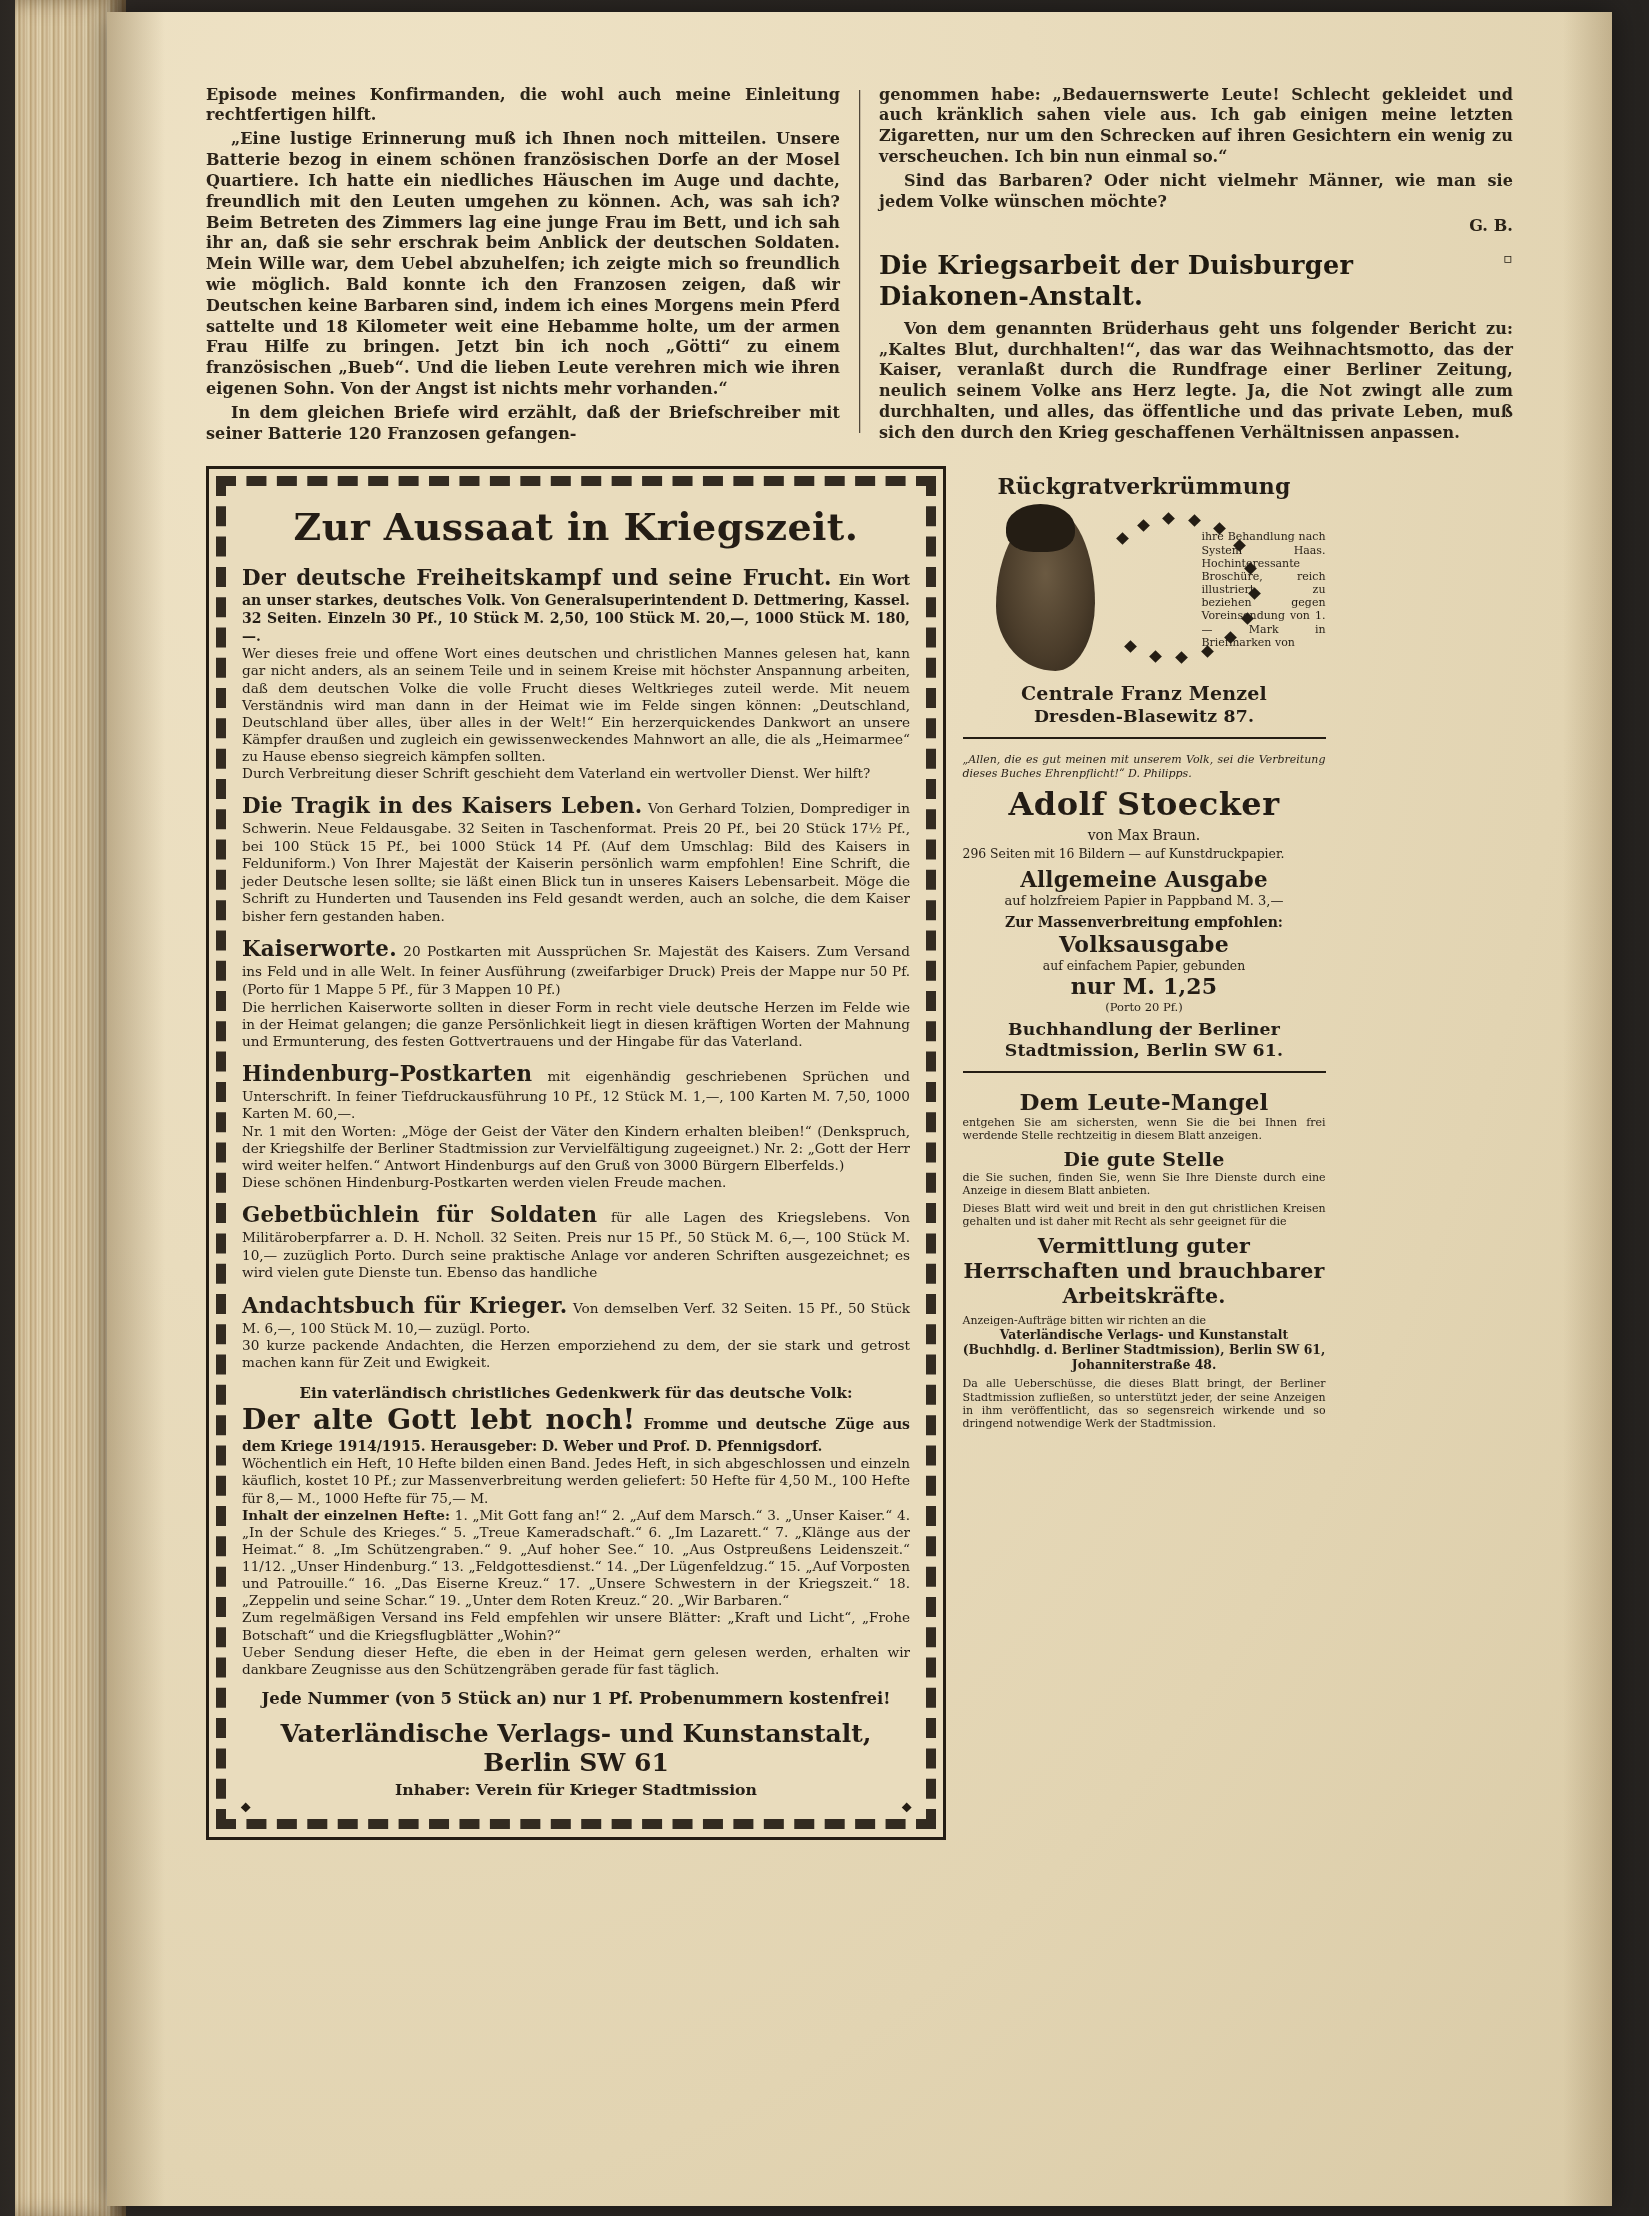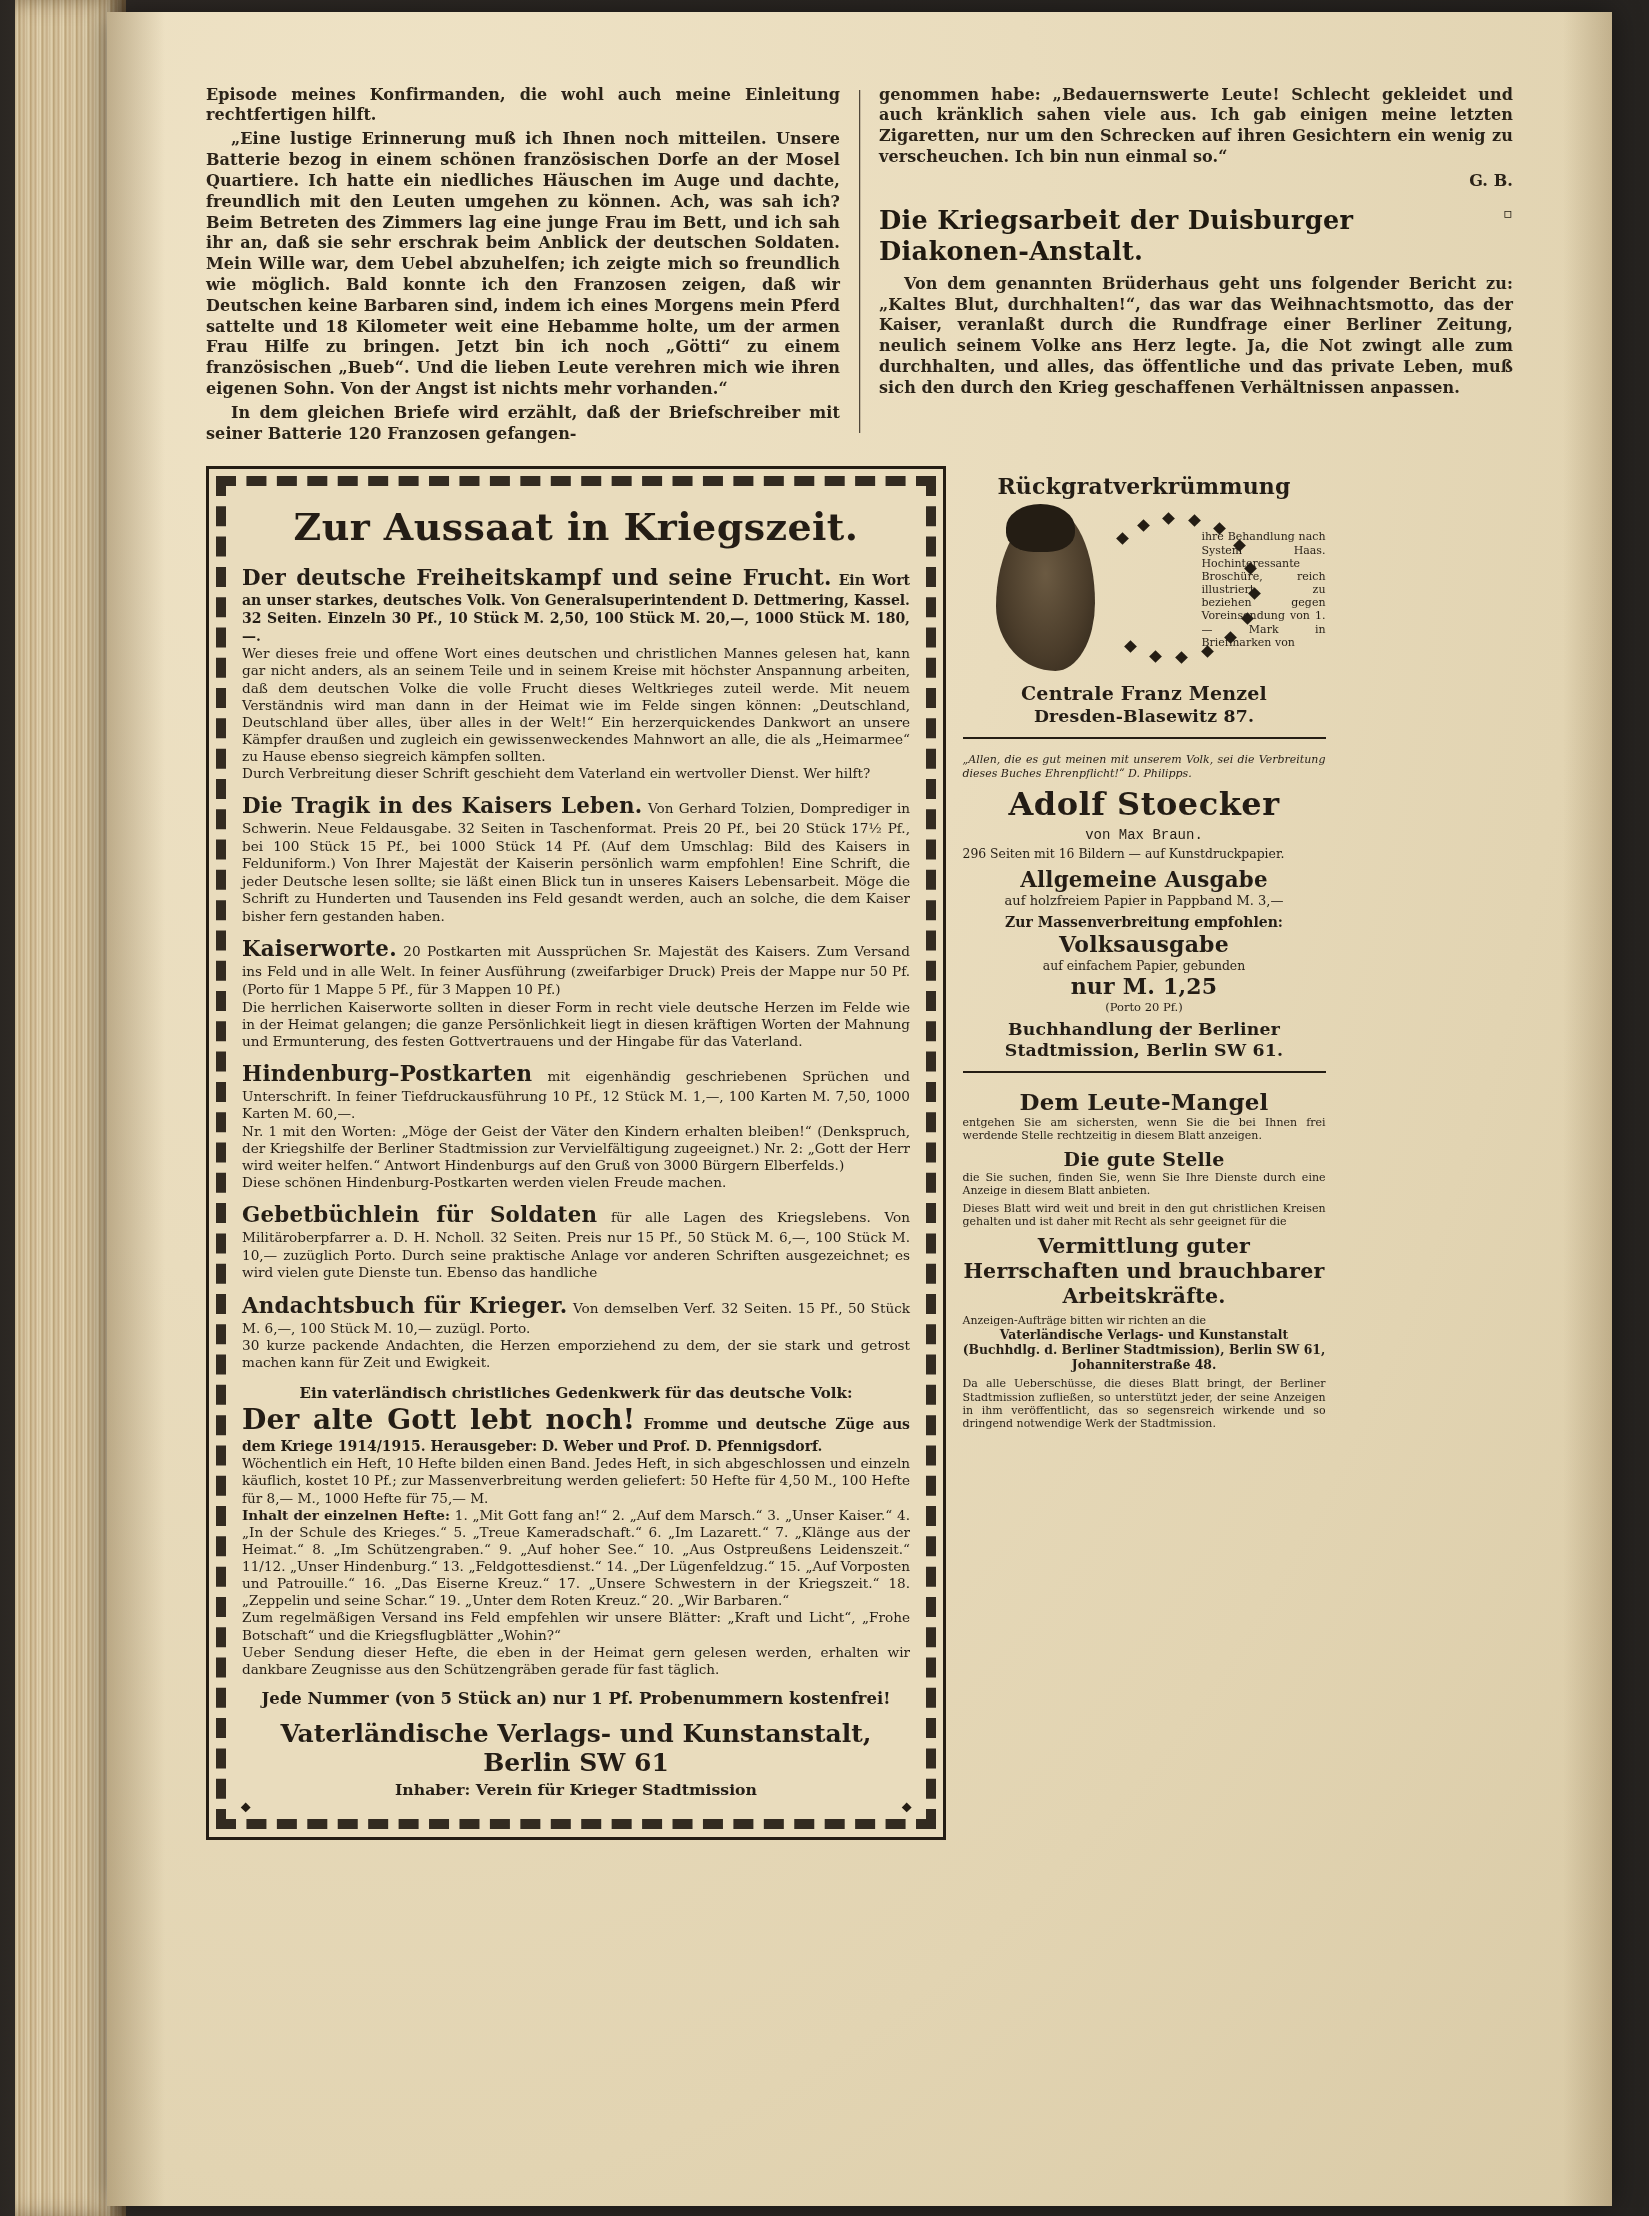--- a/index.html
+++ b/index.html
@@ -63,21 +63,21 @@
   .footline{text-align:center;font-size:25px;font-weight:800;margin-top:11.5px;}
   .footline2{text-align:center;font-size:15.7px;font-weight:700;margin-top:3.3px;}
   .diamond{display:inline-block;transform:rotate(45deg);width:7.4px;height:7.4px;background:#241d14;}
 
   
   .rail{width:363px;font-size:12.4px;line-height:1.22;}
   .railad{border-bottom:2.5px solid #241d14;padding:6.6px 0 10px;margin-bottom:8.2px;}
   .railad:last-child{border-bottom:none;}
   .rtitle{font-size:25px;font-weight:800;text-align:center;letter-spacing:0.2px;}
   .rtitle2{font-size:32px;font-weight:800;text-align:center;letter-spacing:0.5px;}
-  .rsub{text-align:center;font-size:14px;margin-top:3.3px;font-family:Liberation Mono, monospace;}
+  .rsub{text-align:center;font-size:14px;margin-top:3.3px;}
   .rcent{text-align:center;}
   .figbox{position:relative;height:173px;margin:5px 0;}
   .torso{position:absolute;left:33px;top:5px;width:99px;height:162px;
      background:radial-gradient(ellipse at 50% 40%,#6b5a42 0%,#4a3c2a 60%,#2e2519 100%);
      border-radius:56% 44% 40% 60%/60% 58% 42% 40%;}
   .hair{position:absolute;left:43px;top:0px;width:69px;height:48px;background:#241d14;
      border-radius:50% 50% 40% 40%;}
   .dots{position:absolute;right:8.2px;top:8.2px;width:206px;height:157px;}
   .dots span{position:absolute;width:9px;height:9px;background:#241d14;
      transform:rotate(45deg);}
@@ -97,20 +97,21 @@
         <div class="tcol">
           <div class="fr">
             <p class="noind">Episode meines Konfirmanden, die wohl auch meine Einleitung rechtfertigen hilft.</p>
             <p>„Eine lustige Erinnerung muß ich Ihnen noch mitteilen. Unsere Batterie bezog in einem schönen französischen Dorfe an der Mosel Quartiere. Ich hatte ein niedliches Häuschen im Auge und dachte, freundlich mit den Leuten umgehen zu können. Ach, was sah ich? Beim Betreten des Zimmers lag eine junge Frau im Bett, und ich sah ihr an, daß sie sehr erschrak beim Anblick der deutschen Soldaten. Mein Wille war, dem Uebel abzuhelfen; ich zeigte mich so freundlich wie möglich. Bald konnte ich den Franzosen zeigen, daß wir Deutschen keine Barbaren sind, indem ich eines Morgens mein Pferd sattelte und 18 Kilometer weit eine Hebamme holte, um der armen Frau Hilfe zu bringen. Jetzt bin ich noch „Götti“ zu einem französischen „Bueb“. Und die lieben Leute verehren mich wie ihren eigenen Sohn. Von der Angst ist nichts mehr vorhanden.“</p>
             <p>In dem gleichen Briefe wird erzählt, daß der Briefschreiber mit seiner Batterie 120 Franzosen gefangen-</p>
           </div>
         </div>
         <div class="tcol">
           <div class="fr">
             <p class="noind">genommen habe: „Bedauernswerte Leute! Schlecht gekleidet und auch kränklich sahen viele aus. Ich gab einigen meine letzten Zigaretten, nur um den Schrecken auf ihren Gesichtern ein wenig zu verscheuchen. Ich bin nun einmal so.“</p>
+            <p>Sind das Barbaren? Oder nicht vielmehr Männer, wie man sie jedem Volke wünschen möchte?</p>
             <p class="sig">G. B.</p>
           </div>
           <div class="headline">
             <span class="sq">▫</span>
             <span>Die Kriegsarbeit der Duisburger Diakonen-Anstalt.</span>
           </div>
           <div class="fr">
             <p>Von dem genannten Brüderhaus geht uns folgender Bericht zu: „Kaltes Blut, durchhalten!“, das war das Weihnachtsmotto, das der Kaiser, veranlaßt durch die Rundfrage einer Berliner Zeitung, neulich seinem Volke ans Herz legte. Ja, die Not zwingt alle zum durchhalten, und alles, das öffentliche und das private Leben, muß sich den durch den Krieg geschaffenen Verhältnissen anpassen.</p>
           </div>
         </div>

